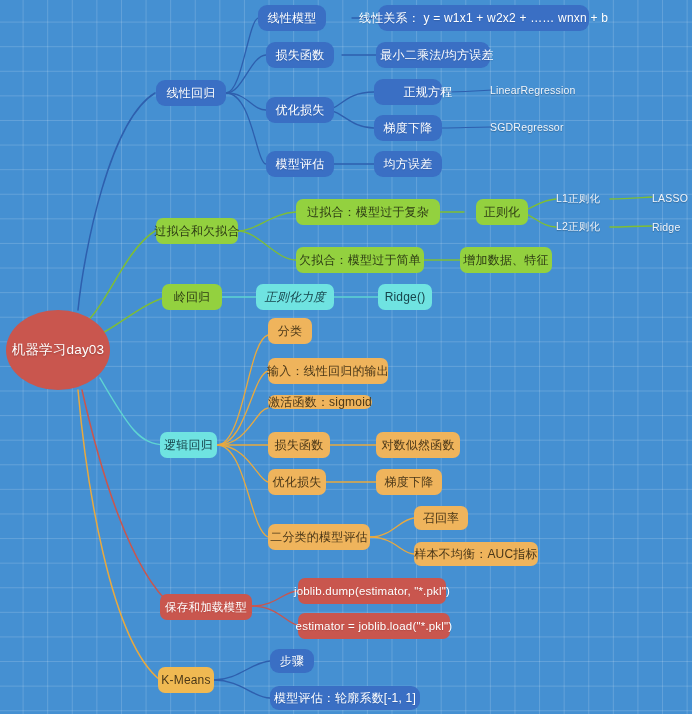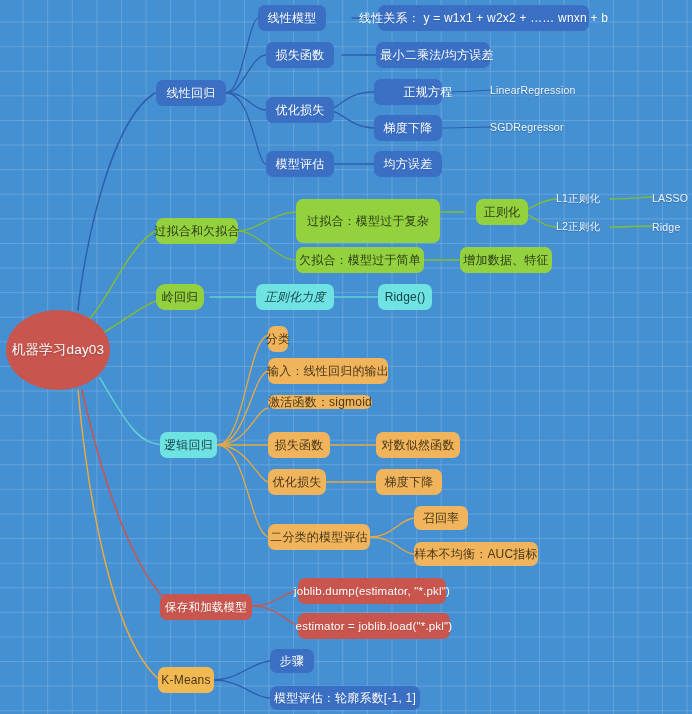--- a/index.html
+++ b/index.html
@@ -25,21 +25,21 @@
     white-space:nowrap;
     letter-spacing:0.2px;
     text-shadow:0 1px 1px rgba(0,0,0,0.12);
   }
   .n-root{
     border-radius:50%;
     background:#C9564E;color:#ffffff;
     font-size:13.5px;
     text-shadow:0 1px 2px rgba(0,0,0,0.25);
   }
-  .n-blue{background:#3A6FC4;color:#ffffff;font-size:12px;}
+  .n-blue{background:#3A6FC4;color:#ffffff;font-size:12px;border-radius:9px;}
   .n-green{background:#93D13F;color:#2d3b14;font-size:12px;text-shadow:none;}
   .n-cyan{background:#6FE3E1;color:#17444b;font-size:12px;text-shadow:none;}
   .n-orange{background:#EFB45C;color:#4a3718;font-size:12px;text-shadow:none;}
   .n-red{background:#C9564E;color:#ffffff;font-size:11.5px;}
   .n-gold{background:#F0B952;color:#4a3718;font-size:12px;text-shadow:none;}
   .n-plain{
     background:transparent;color:#f0f4fa;font-size:10.5px;
     border-radius:0;justify-content:flex-start;
     text-shadow:0 1px 1px rgba(0,0,0,0.25);
   }
@@ -158,21 +158,21 @@
   <div class="node n-blue" style="left:266px;top:151px;width:68px;height:26px;">
     <span>模型评估</span>
   </div>
   <div class="node n-blue" style="left:374px;top:151px;width:68px;height:26px;">
     <span>均方误差</span>
   </div>
 
   <div class="node n-green" style="left:156px;top:218px;width:82px;height:26px;align-items:center;">
     <span>过拟合和欠拟合</span>
   </div>
-  <div class="node n-green" style="left:296px;top:199px;width:144px;height:44px;">
+  <div class="node n-green" style="left:296px;top:199px;width:144px;height:26px;">
     <span>过拟合：模型过于复杂</span>
   </div>
   <div class="node n-green" style="left:476px;top:199px;width:52px;height:26px;">
     <span>正则化</span>
   </div>
   <div class="node n-plain" style="left:556px;top:191px;width:60px;height:16px;">
     <span>L1正则化</span>
   </div>
   <div class="node n-plain" style="left:652px;top:190px;width:48px;height:16px;">
     <span>LASSO</span>
@@ -183,34 +183,34 @@
   <div class="node n-plain" style="left:652px;top:219px;width:48px;height:16px;">
     <span>Ridge</span>
   </div>
   <div class="node n-green" style="left:460px;top:247px;width:92px;height:26px;">
     <span>增加数据、特征</span>
   </div>
   <div class="node n-green" style="left:296px;top:247px;width:128px;height:26px;">
     <span>欠拟合：模型过于简单</span>
   </div>
 
-  <div class="node n-green" style="left:156px;top:284px;width:48px;height:26px;border-radius:9px;">
+  <div class="node n-green" style="left:162px;top:284px;width:60px;height:26px;">
     <span>岭回归</span>
   </div>
   <div class="node n-cyan" style="left:256px;top:284px;width:78px;height:26px;font-style:italic;">
     <span>正则化力度</span>
   </div>
   <div class="node n-cyan" style="left:378px;top:284px;width:54px;height:26px;">
     <span>Ridge()</span>
   </div>
 
   <div class="node n-cyan" style="left:160px;top:432px;width:57px;height:26px;">
     <span>逻辑回归</span>
   </div>
-  <div class="node n-orange" style="left:268px;top:326px;width:20px;height:26px;">
+  <div class="node n-orange" style="left:268px;top:318px;width:44px;height:26px;">
     <span>分类</span>
   </div>
   <div class="node n-orange" style="left:268px;top:358px;width:120px;height:26px;">
     <span>输入：线性回归的输出</span>
   </div>
   <div class="node n-orange" style="left:268px;top:395px;width:104px;height:14px;">
     <span>激活函数：sigmoid</span>
   </div>
   <div class="node n-orange" style="left:268px;top:432px;width:62px;height:26px;">
     <span>损失函数</span>

